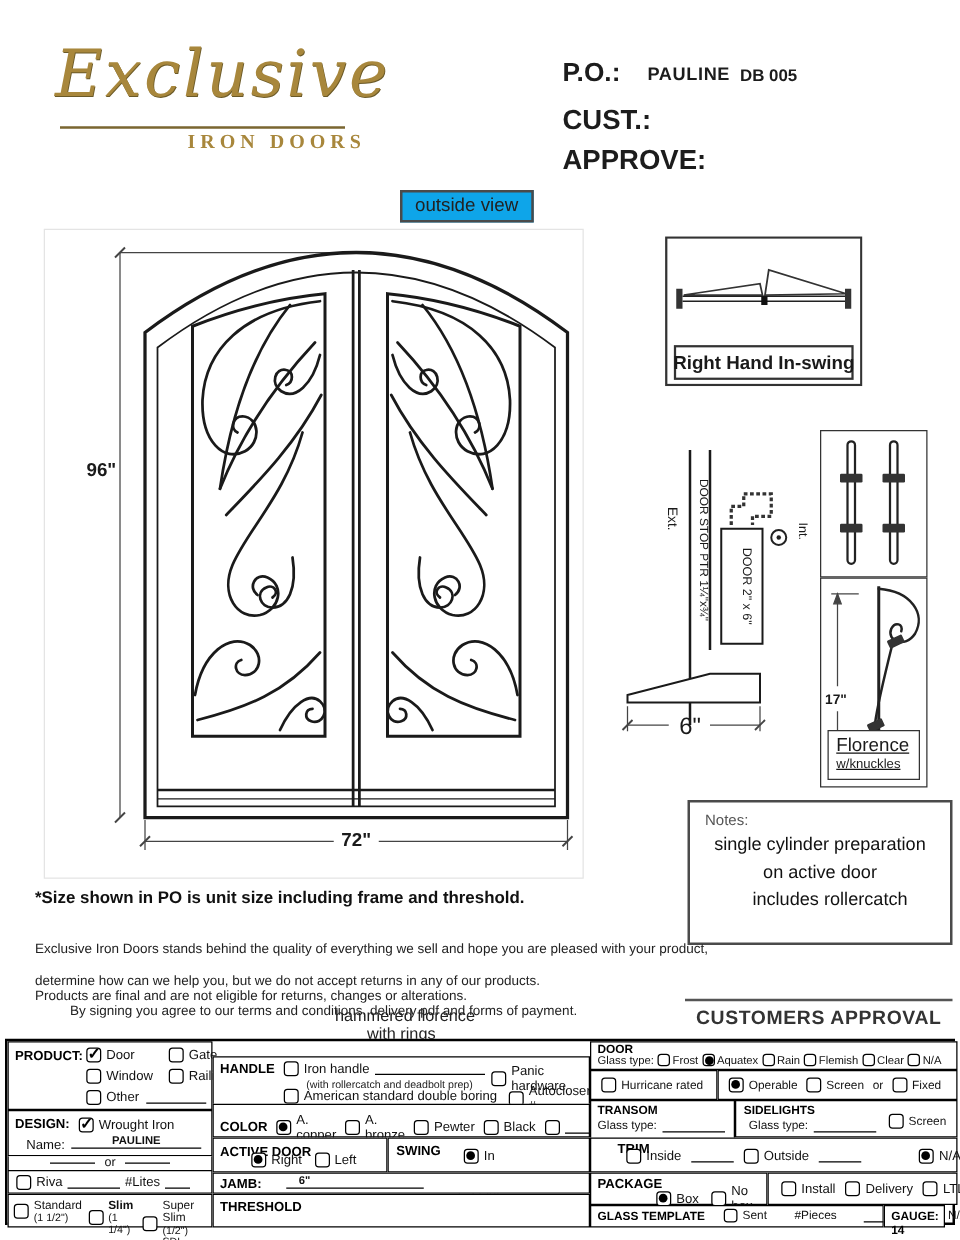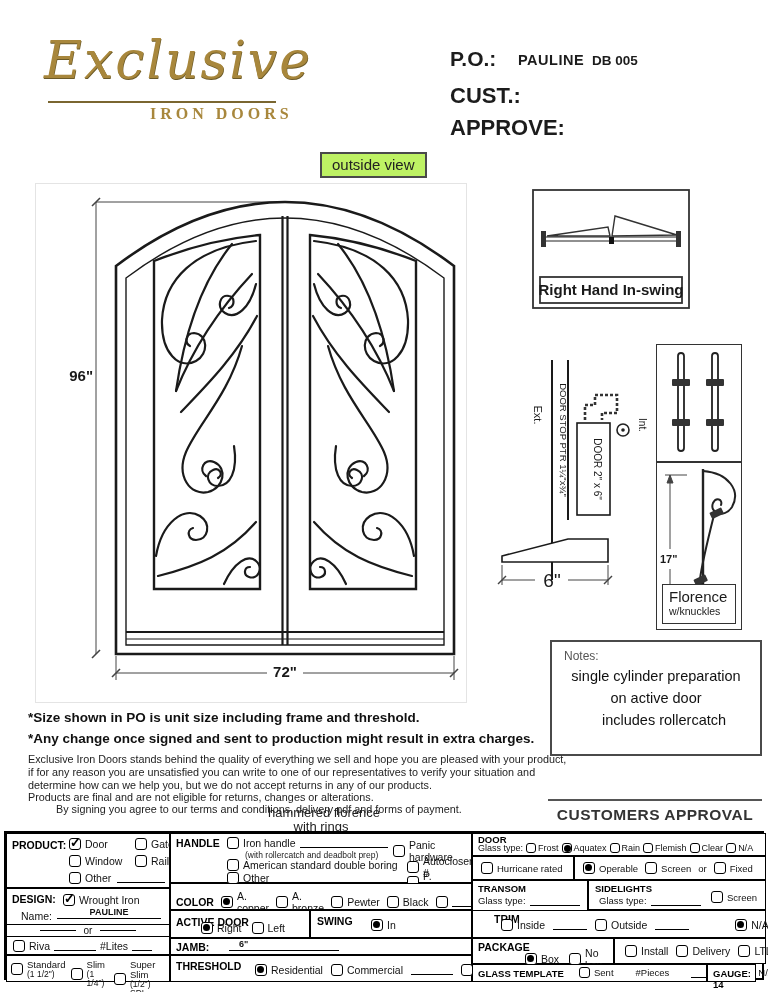--- a/index.html
+++ b/index.html
@@ -11,31 +11,31 @@
   .logo-script { position:absolute; left:44px; top:30px; font-family:"DejaVu Serif", serif; font-style:italic; font-size:52px; color:#a8873c; letter-spacing:2px; text-shadow:0.5px 0.5px 0 #6b5a28; }
   .logo-rule { position:absolute; left:48px; top:101px; width:228px; height:2px; background:#7a6630; }
   .logo-sub { position:absolute; left:150px; top:105px; font-family:"Liberation Serif", serif; font-size:16px; letter-spacing:4px; color:#a8873c; font-weight:600; }
 
   .po-label   { position:absolute; left:450px; top:47px;  font-size:21px; font-weight:700; color:#1c1c1c; }
   .po-name    { position:absolute; left:518px; top:52px;  font-size:14.5px; font-weight:700; color:#1c1c1c; letter-spacing:0.5px; }
   .po-number  { position:absolute; left:592px; top:53px;  font-size:13.5px; font-weight:700; color:#1c1c1c; }
   .cust-label { position:absolute; left:450px; top:83px;  font-size:22px; font-weight:700; color:#1c1c1c; }
   .appr-label { position:absolute; left:450px; top:115px; font-size:22px; font-weight:700; color:#1c1c1c; }
 
-  .outside-view { position:absolute; left:320px; top:152px; border:2px solid #4a4a4a; padding:2px 10px 3px; font-size:15px; color:#222; background:#bef264; }
+  .outside-view { position:absolute; left:320px; top:152px; border:2px solid #4a4a4a; padding:2px 10px 3px; font-size:15px; color:#222; background:#0ea5e9; }
 
   .drawing-area { position:absolute; left:35px; top:183px; width:432px; height:520px; border:1px solid #e4e4e4; }
 
   .swing-box { position:absolute; left:532px; top:189px; width:158px; height:120px; }
 
   .jamb-detail { position:absolute; left:490px; top:335px; width:165px; height:268px; }
 
   .fl-boxA { position:absolute; left:656px; top:344px; width:86px; height:118px; border:1.5px solid #333; }
   .fl-boxB { position:absolute; left:656px; top:462px; width:86px; height:168px; border:1.5px solid #333; }
-  .fl-label-box { position:absolute; left:662px; top:584px; width:74px; height:40px; border:1.5px solid #333; background:#fff; text-align:left; padding:3px 0 0 6px; }
+  .fl-label-box { position:absolute; left:662px; top:584px; width:74px; height:40px; border:1.5px solid #333; background:#fff; text-align:left; padding:3px 0 0 6px;text-decoration:underline; }
   .fl-name { font-size:15px; color:#1a1a1a; }
   .fl-sub  { font-size:10.5px; color:#1a1a1a; }
 
   .notes-box { position:absolute; left:550px; top:640px; width:212px; height:116px; border:2px solid #4a4a4a; }
   .notes-label { position:absolute; left:12px; top:7px; font-size:12px; color:#555; }
   .notes-line { position:absolute; left:0; width:100%; text-align:center; font-size:14.5px; color:#111; }
 
   .approval-line  { position:absolute; left:548px; top:799px; width:214px; height:2px; background:#555; }
   .approval-label { position:absolute; left:548px; top:806px; width:214px; text-align:center; font-size:15.5px; font-weight:600; color:#333; letter-spacing:0.5px; }
 
@@ -222,23 +222,21 @@
   </div>
 
   <div class="notes-box">
     <div class="notes-label">Notes:</div>
     <div class="notes-line" style="top:26px;">single  cylinder preparation</div>
     <div class="notes-line" style="top:48px;">on active door</div>
     <div class="notes-line" style="top:70px;padding-left:16px;">includes rollercatch</div>
   </div>
 
   <div class="disc-bold" style="top:710px;">*Size shown in PO is unit size including frame and threshold.</div>
-  <div class="disc-bold" style="top:731px;">*Any change once signed and sent to production might result in extra charges.</div>
   <div class="disc-line" style="top:753px;">Exclusive Iron Doors stands behind the quality of everything we sell and hope you are pleased with your product,</div>
-  <div class="disc-line" style="top:766px;">if for any reason you are unsatisfied you can write to one of our representatives to verify your situation and</div>
   <div class="disc-line" style="top:779px;">determine how can we help you, but we do not accept returns in any of our products.</div>
   <div class="disc-line" style="top:791px;">Products are final and are not eligible for returns, changes or alterations.</div>
   <div class="disc-line" style="top:803px;padding-left:28px;">By signing you agree to our terms and conditions, delivery pdf and forms of payment.</div>
 
   <div class="annot1">hammered florence</div>
   <div class="annot2">with rings</div>
 
   <div class="approval-line"></div>
   <div class="approval-label">CUSTOMERS APPROVAL</div>
 
@@ -310,35 +308,35 @@
         <span class="opt">
             <span class="cb" data-state="empty"></span>
             <span class="two-line">
               <span style="font-size:9.5px;">Standard</span>
               <span class="sub">(1 1/2")</span>
             </span>
           </span>
         <span class="opt">
             <span class="cb" data-state="empty"></span>
             <span class="two-line">
-              <span style="font-size:9.5px;">Slim</span>
+              <span style="font-size:9.5px;font-weight:bold;">Slim</span>
               <span class="sub">(1 1/4")</span>
             </span>
           </span>
         <span class="opt">
             <span class="cb" data-state="empty"></span>
             <span class="two-line">
               <span style="font-size:9.5px;">Super Slim</span>
               <span class="sub">(1/2") SDL</span>
             </span>
           </span>
       </div>
     </div>
 
-    <div class="cell" style="left:164px;top:0;width:302px;height:50px;">
+    <div class="cell" style="left:164px;top:12px;width:302px;height:50px;">
       <span class="sec" style="position:absolute;left:5px;top:3px;">HANDLE</span>
       <div class="frow" style="position:absolute;left:56px;top:3px;gap:4px;">
         <span class="opt">
             <span class="cb" data-state="empty"></span>
             <span>Iron handle</span>
           </span>
         <span class="bl" style="width:88px;"></span>
       </div>
       <div class="small-note" style="position:absolute;left:74px;top:16px;">(with rollercatch and deadbolt prep)</div>
       <span class="opt" style="position:absolute;left:56px;top:25px;">
@@ -425,36 +423,20 @@
       </div>
     </div>
 
     <div class="cell" style="left:164px;top:105px;width:302px;height:17px;">
       <span class="sec" style="position:absolute;left:5px;top:2px;">JAMB:</span>
       <span class="uval" style="position:absolute;left:58px;top:0px;width:110px;text-align:left;padding-left:10px;">6"</span>
     </div>
 
     <div class="cell" style="left:164px;top:122px;width:302px;height:27px;">
       <span class="sec" style="position:absolute;left:5px;top:4px;">THRESHOLD</span>
-      <div class="frow" style="position:absolute;left:84px;top:8px;gap:8px;">
-        <span class="opt">
-            <span class="cb" data-state="dot"></span>
-            <span>Residential</span>
-          </span>
-        <span class="opt">
-            <span class="cb" data-state="empty"></span>
-            <span>Commercial</span>
-          </span>
-        <span class="bl" style="width:42px;"></span>
-        <span class="opt">
-            <span class="cb" data-state="empty"></span>
-            <span>N/A</span>
-          </span>
-        <span class="bl" style="width:24px;"></span>
-      </div>
     </div>
 
     <div class="cell" style="left:466px;top:0;width:294px;height:23px;">
       <span class="sec" style="position:absolute;left:5px;top:0px;font-size:9.5px;">DOOR</span>
       <div class="frow" style="position:absolute;left:5px;top:9px;gap:3px;font-size:9px;">
         <span>Glass type:</span>
         <span class="opt" style="gap:2px;">
             <span class="cb" style="width:10px;height:10px;" data-state="empty"></span>
             <span>Frost</span>
           </span>

